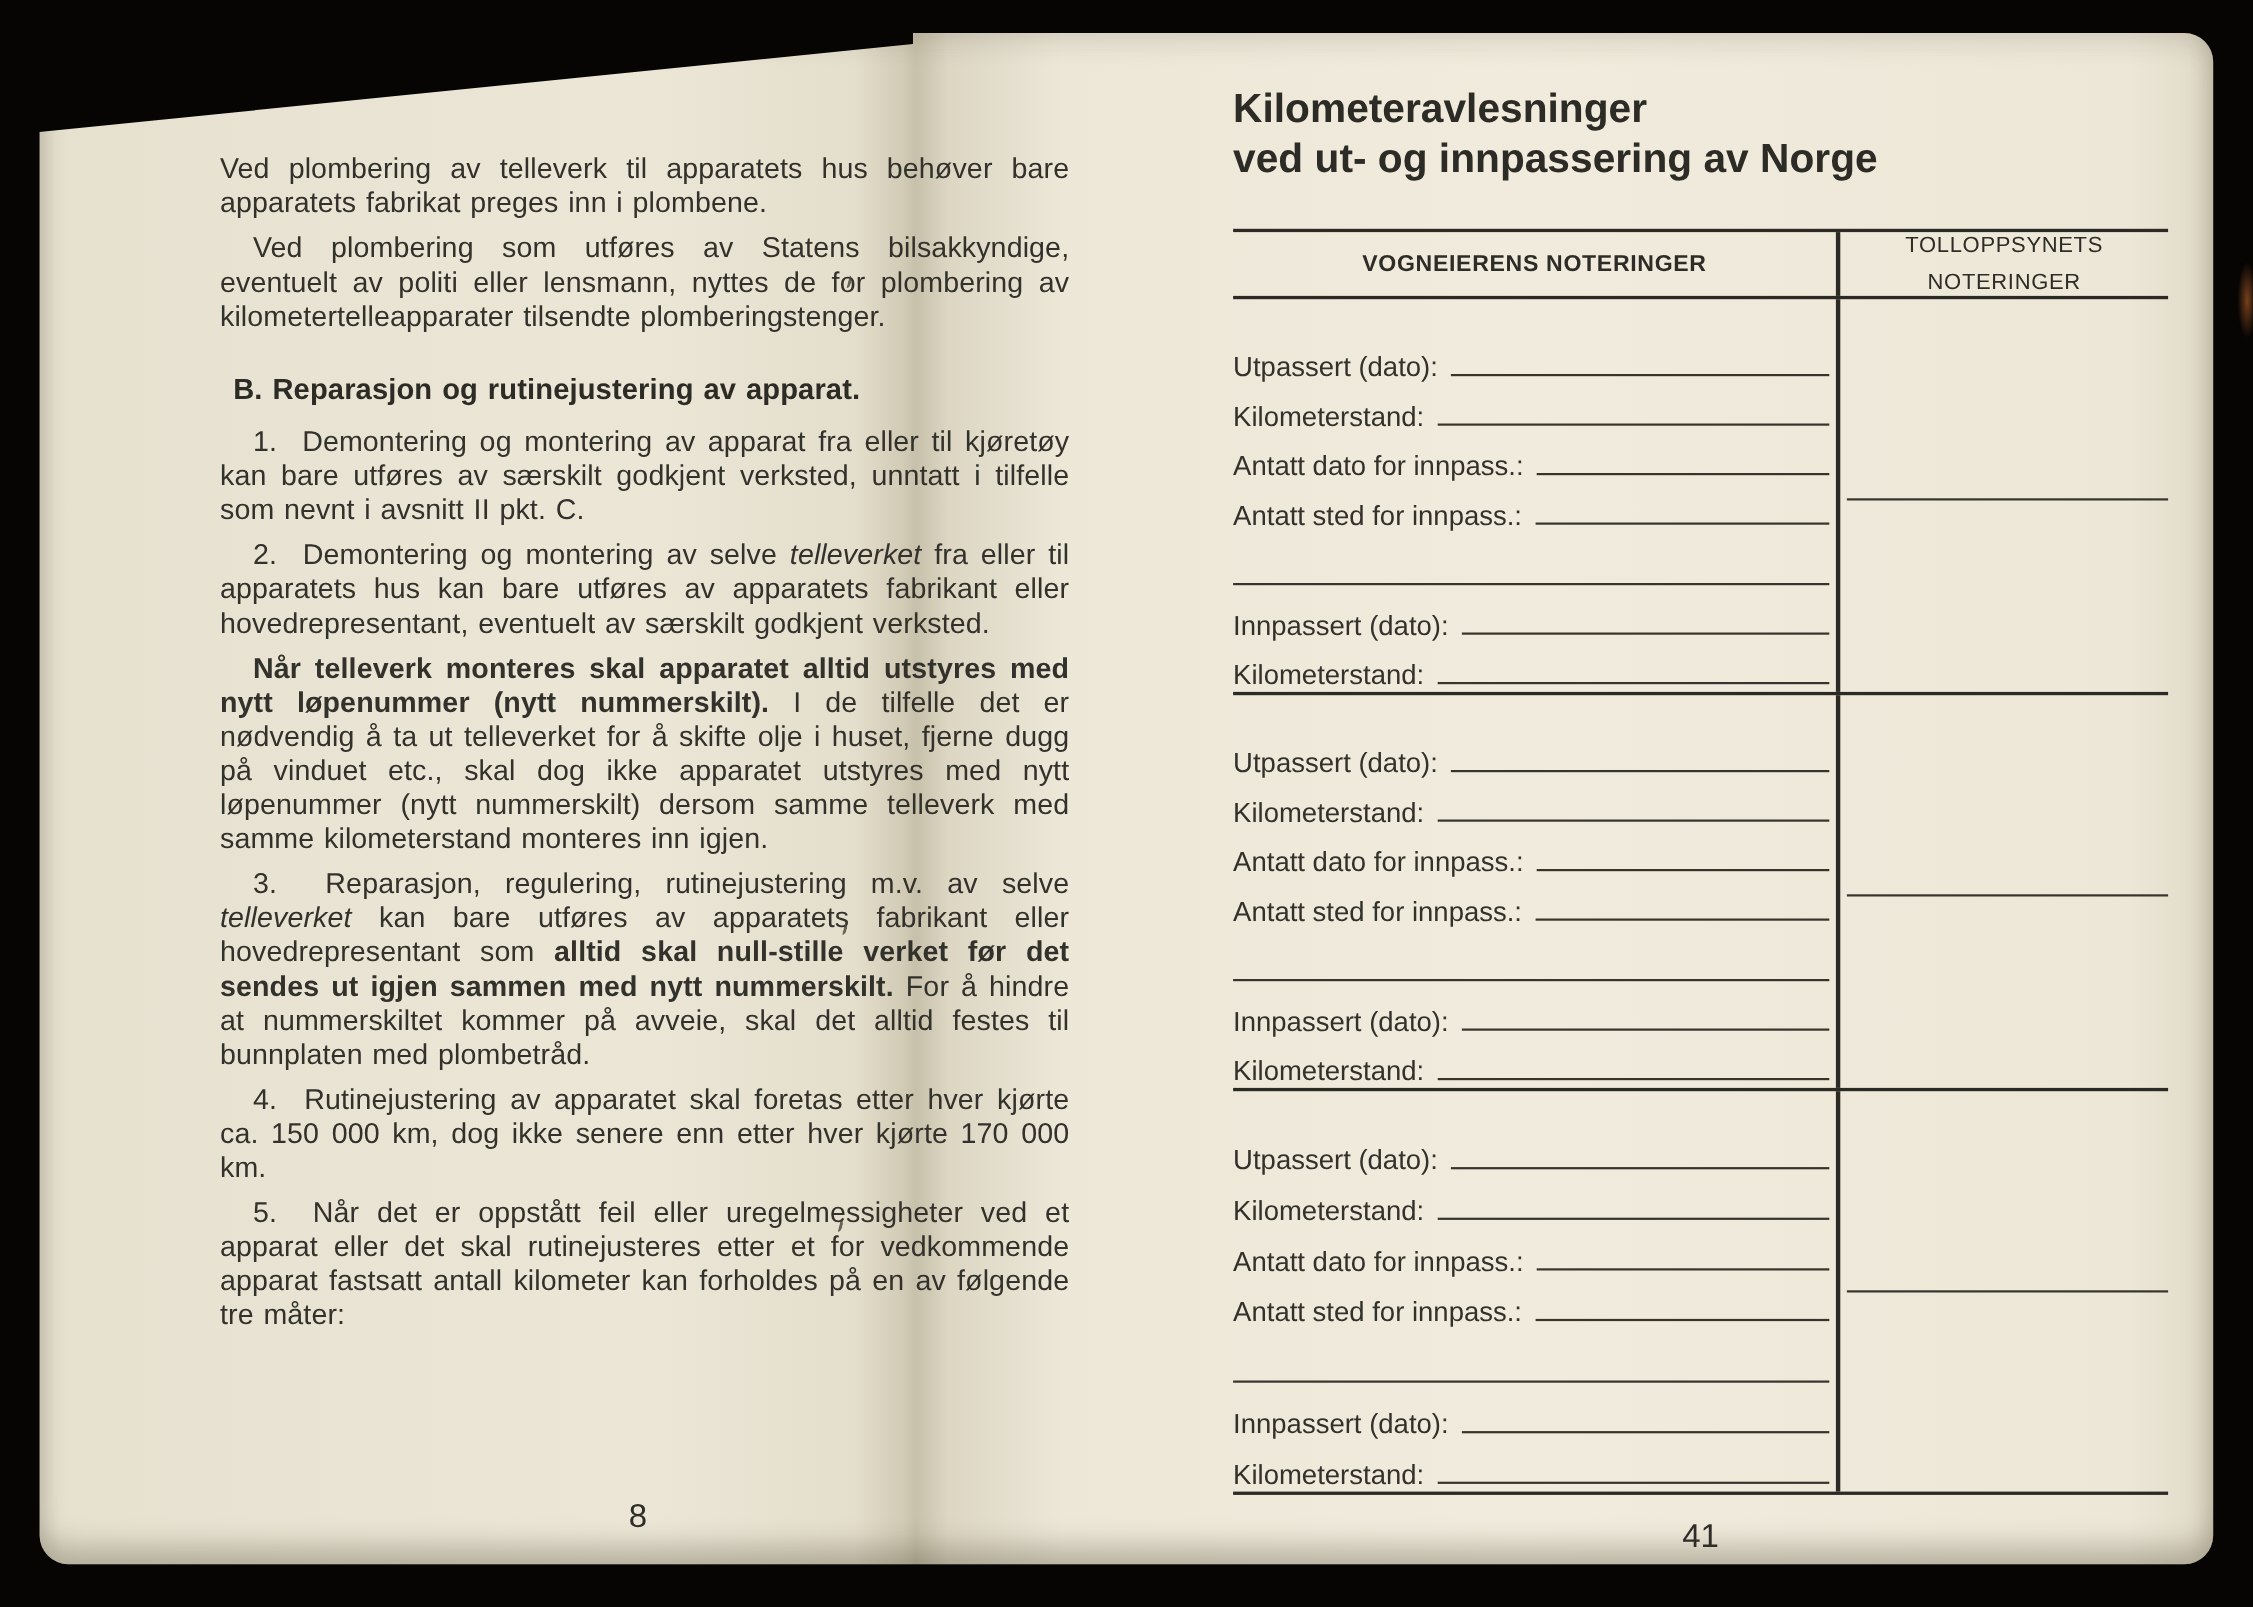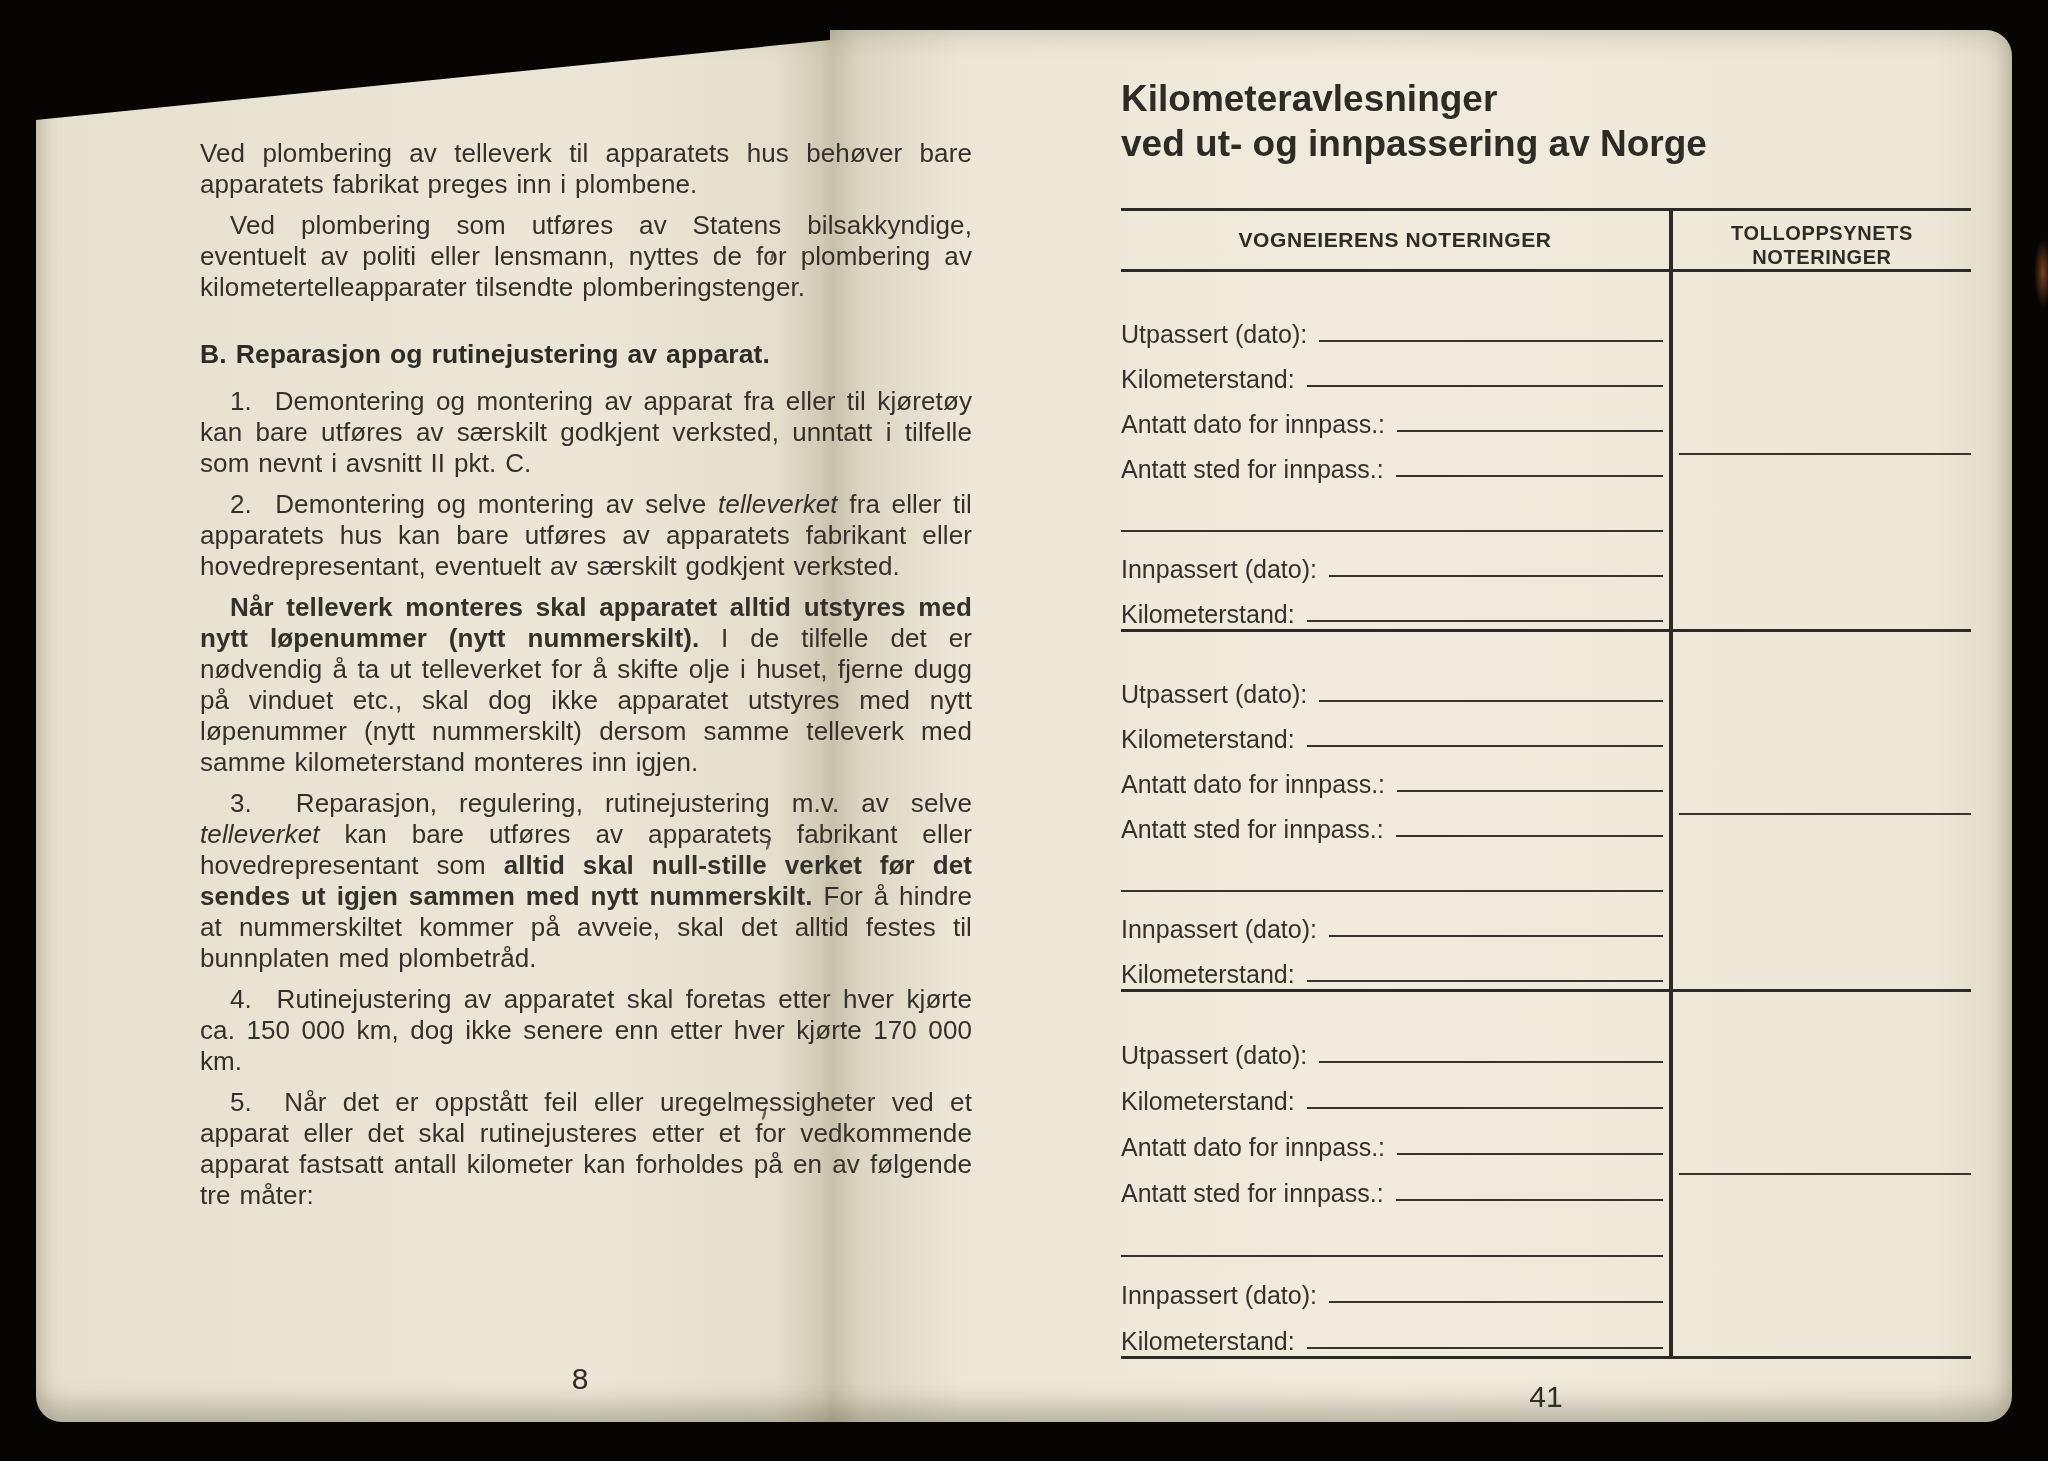--- a/index.html
+++ b/index.html
@@ -13,33 +13,33 @@
   .top-wedge{position:absolute;left:0;top:0;width:830px;height:132px;background:#060504;
     clip-path:polygon(0 0,100% 0,100% 40px,4.3% 120px,0 124px);}
   .speck{position:absolute;width:6px;height:12px;border-right:3px solid #4a463c;border-radius:50%;transform:rotate(14deg);opacity:.8}
 
   
   .page-left{position:absolute;left:36px;top:30px;width:794px;height:1392px}
   .lp-text{position:absolute;left:128px;top:68px;width:772px;font-size:26px;line-height:31px;
     text-align:justify;color:#33312b;letter-spacing:.1px;word-spacing:1.5px}
   .para{margin:10px 0}
   .para.indent{text-indent:30px}
-  .para.heading{font-weight:700;margin:36px 0 16px;font-size:26.5px;color:#2d2b25;text-align:left}
+  .para.heading{font-weight:700;margin:36px 12px 16px;font-size:26.5px;color:#2d2b25;text-align:left}
   .lp-num{position:absolute;left:476px;top:1302px;width:64px;text-align:center;font-size:30px;color:#2f2d27}
 
   
   .page-right{position:absolute;left:830px;top:30px;width:1182px;height:1392px;color:#2e2c26}
   .rp-title{position:absolute;left:255px;top:16px;width:850px;text-align:left;
     font-size:37px;font-weight:700;line-height:45px;color:#2d2b25}
   .formtable{position:absolute;left:255px;top:148px;width:850px}
   .thead{display:flex;border-top:3px solid #2c2a24;border-bottom:3px solid #2c2a24;height:64px}
   .th-left{width:552px;border-right:4px solid #2c2a24;display:flex;align-items:center;justify-content:center;
     font-weight:700;font-size:21px;letter-spacing:.6px}
-  .th-right{flex:1;display:flex;flex-direction:column;align-items:center;justify-content:flex-end;
-    font-weight:700;font-size:20px;line-height:24px;letter-spacing:.6px}
+  .th-right{flex:1;display:flex;flex-direction:column;align-items:center;justify-content:space-between;
+    font-weight:400;font-size:20px;line-height:24px;letter-spacing:.6px}
   .block{display:flex;border-bottom:3px solid #2c2a24;height:360px}
   .block:last-child{height:367px}
   .b-left{width:552px;border-right:4px solid #2c2a24;padding:32px 6px 0 0;display:flex;flex-direction:column}
   .row{display:flex;align-items:flex-end;height:47px}
   .row .lab{font-size:25px;color:#33312b;margin-right:12px;white-space:nowrap}
   .row .line{flex:1;border-bottom:2px solid #36342c;margin-bottom:7px;min-width:40px}
   .row.blank{height:57px}
   .b-right{flex:1;position:relative}
   .attest-line{position:absolute;left:6px;right:0;top:181px;border-top:2px solid #36342c}
   .rp-num{position:absolute;left:255px;top:1320px;width:850px;text-align:center;font-size:30px;color:#2f2d27}

